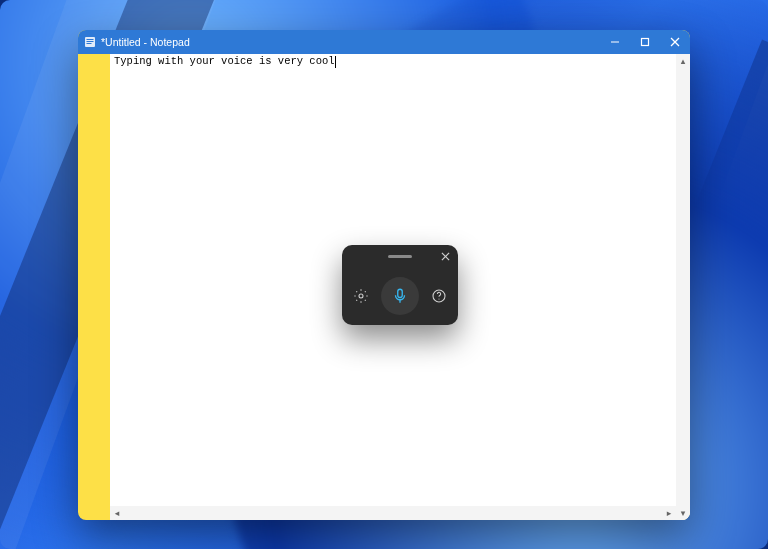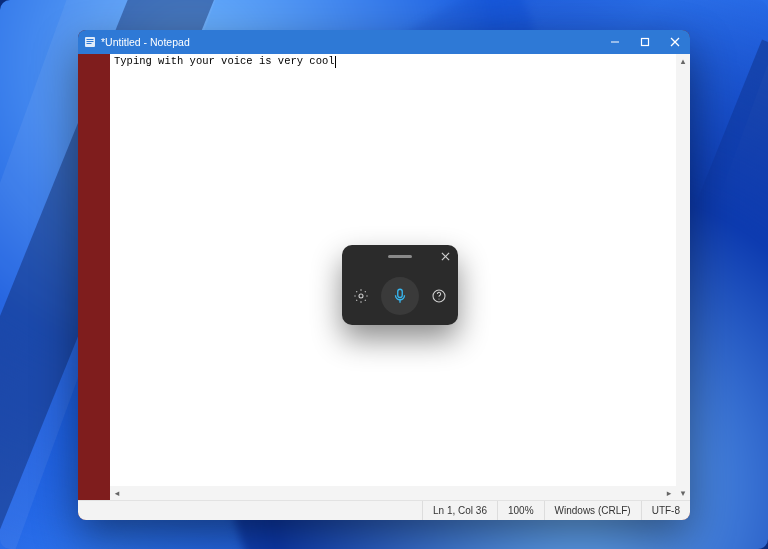--- a/index.html
+++ b/index.html
@@ -27,21 +27,21 @@
   .ray { position:absolute; background: rgba(255,255,255,0.06); }
   .ray.r1{ width:140px; height:700px; left:-20px; top:-100px; transform:rotate(20deg);}
   .ray.r2{ width:120px; height:700px; right:-20px; bottom:-150px; transform:rotate(20deg);}
   .ray.r3{ width:80px; height:700px; left:50px; top:-150px; transform:rotate(22deg); background:rgba(10,30,90,0.4);}
   .ray.r4{ width:80px; height:700px; right:60px; bottom:-180px; transform:rotate(22deg); background:rgba(10,30,90,0.4);}
 
   .window {
     position: absolute;
     left: 78px; top: 30px;
     width: 612px; height: 490px;
-    background: #7f1d1d;
+    background: #fde047;
     border-radius: 8px;
     box-shadow: 0 18px 45px rgba(0,0,0,0.45);
     display: flex; flex-direction: column;
     overflow: hidden;
     z-index: 10;
   }
   .titlebar {
     height: 24px;
     background: #2e79d6;
     color: #fff;
@@ -203,27 +203,20 @@
     <div class="scroll-v">
       <div class="scroll-btn">▴</div>
       <div class="scroll-btn">▾</div>
     </div>
     <div class="scroll-h">
       <div class="scroll-btn">◂</div>
       <div class="scroll-btn">▸</div>
     </div>
   </div>
 
-  <div class="statusbar">
-    <div class="grow"></div>
-    <div class="seg">Ln 1, Col 36</div>
-    <div class="seg">100%</div>
-    <div class="seg">Windows (CRLF)</div>
-    <div class="seg">UTF-8</div>
-  </div>
 </div>
 
 <div class="voice">
   <div class="voice-top">
     <div class="grip"></div>
     <div class="voice-close">
       <svg viewBox="0 0 10 10" width="9" height="9">
           <line x1="1" y1="1" x2="9" y2="9" stroke="#cfcfcf" stroke-width="1.3"></line>
           <line x1="9" y1="1" x2="1" y2="9" stroke="#cfcfcf" stroke-width="1.3"></line>
         </svg>

